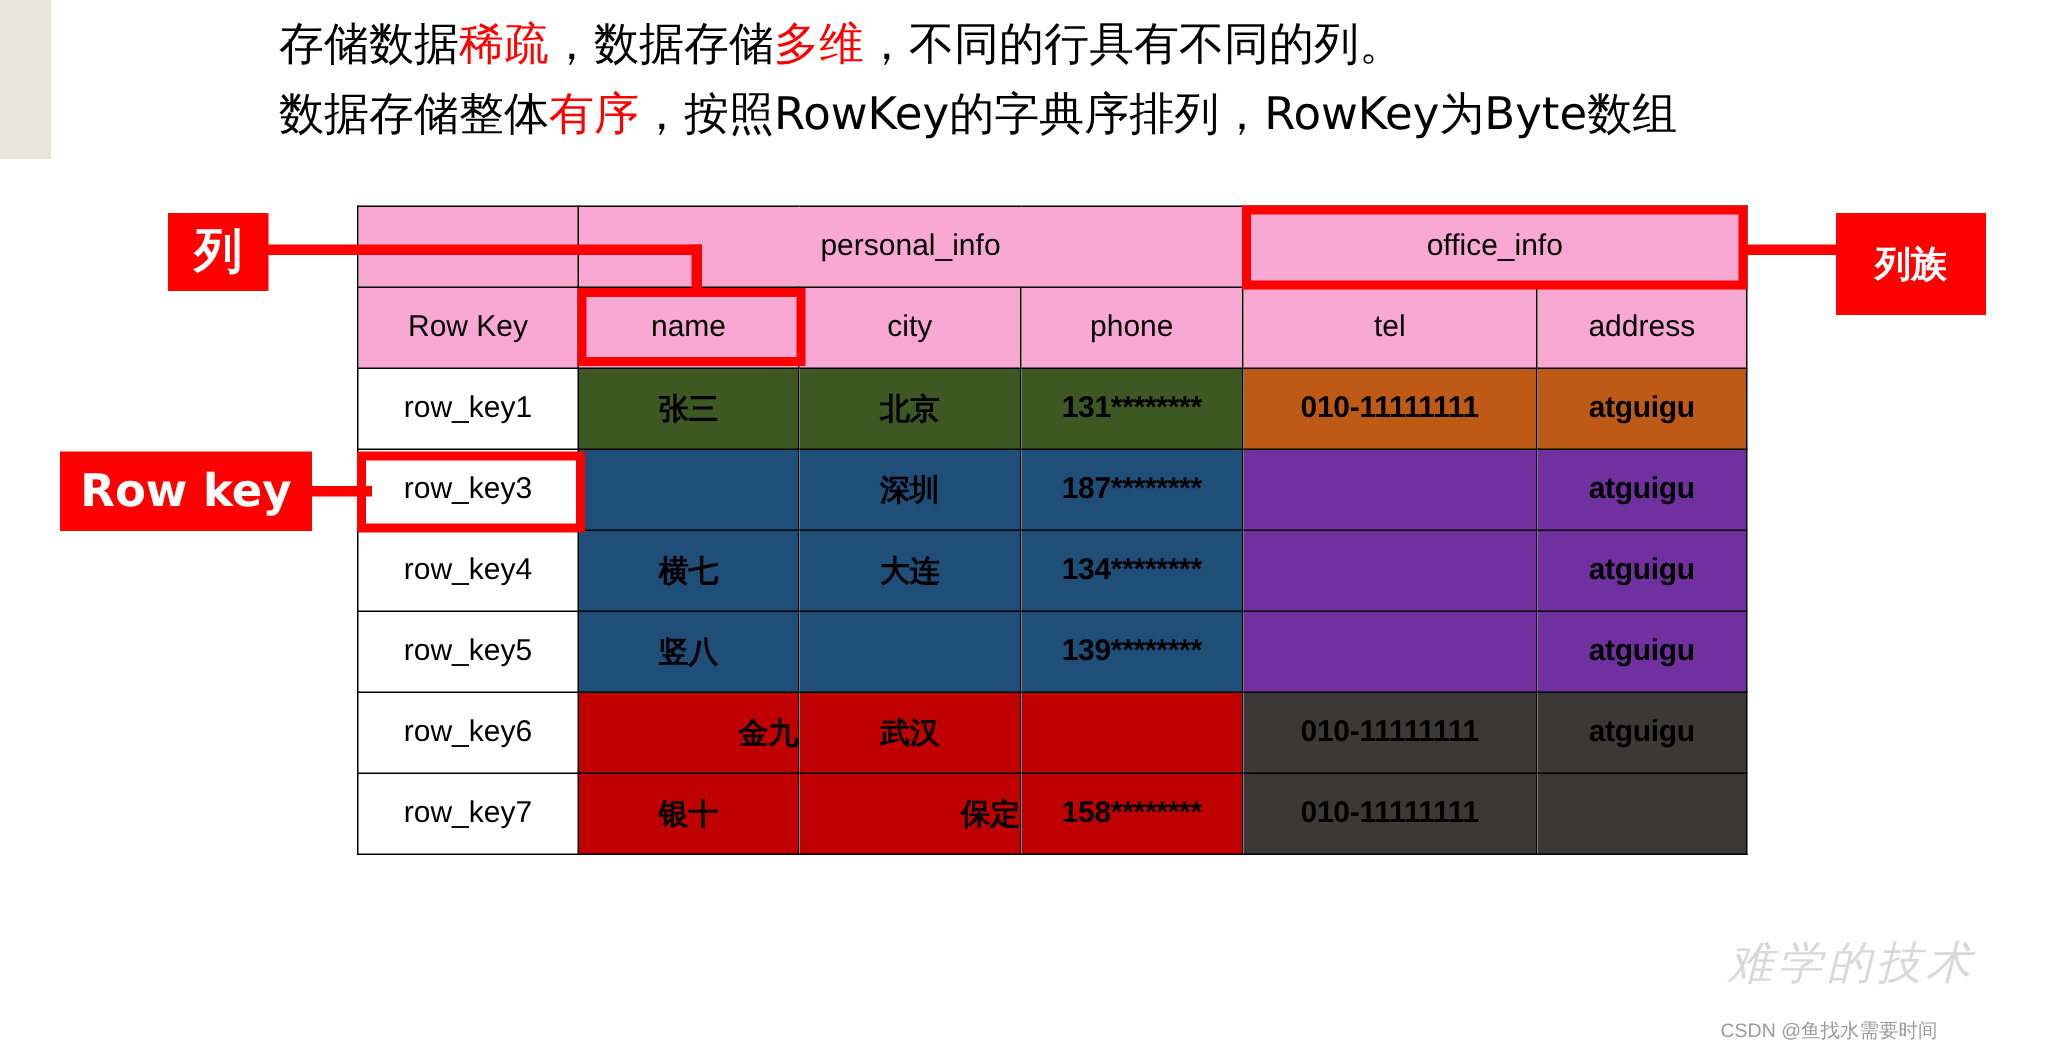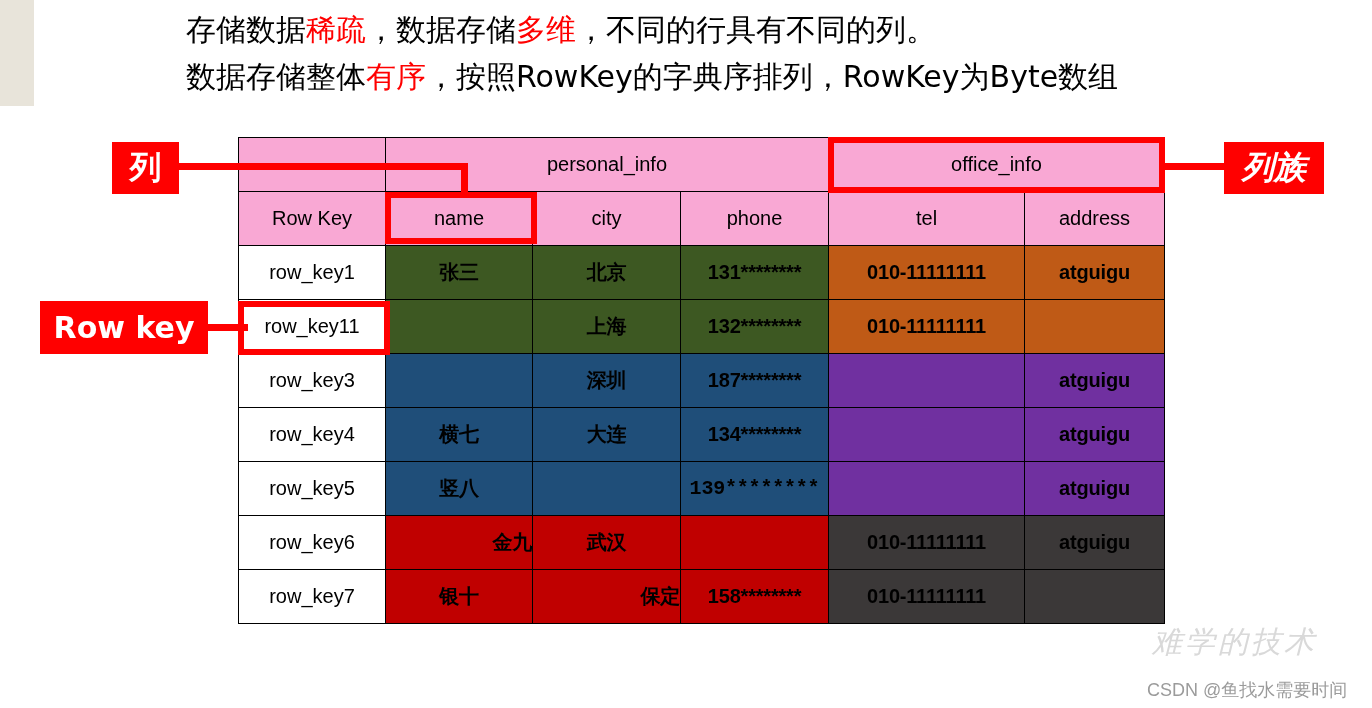--- a/index.html
+++ b/index.html
@@ -107,23 +107,22 @@
     width: 67px; height: 52px;
     font-size: 32px;
   }
   #tag-rowkey {
     left: 40px; top: 301px;
     width: 168px; height: 53px;
     font-size: 30px;
   }
   #tag-liezu {
     left: 1224px; top: 142px;
-    width: 100px; height: 52px;
-    font-size: 32px;
-    font-style: italic;
+    width: 100px; height: 68px;
+    font-size: 24px;
   }
 
   .connector {
     position: absolute;
     background: #ff0000;
     z-index: 25;
   }
   #conn-lie     { left: 178px; top: 163px; width: 290px; height: 7px; }
   #conn-lie-v   { left: 461px; top: 163px; width: 7px;  height: 32px; }
   #conn-rowkey  { left: 206px; top: 324px; width: 42px; height: 7px; }
@@ -151,21 +150,21 @@
     font-family: "DejaVu Serif", "Liberation Serif", serif;
     font-style: italic;
     letter-spacing: 3px;
     white-space: nowrap;
     z-index: 5;
     pointer-events: none;
   }
   #csdn-credit {
     position: absolute;
     left: 1147px; top: 678px;
-    font-size: 18px;
+    font-size: 13px;
     color: #9b9b9b;
     font-family: "Liberation Sans", "DejaVu Sans", sans-serif;
     white-space: nowrap;
     z-index: 6;
   }
 </style>
 </head>
 <body>
 
 <div id="stage">
@@ -202,48 +201,40 @@
         </tr>
         <tr>
           <td class="rowkey-cell">row_key1</td>
           <td class="dcell" style="background: rgb(61, 88, 34);">张三</td>
           <td class="dcell" style="background: rgb(61, 88, 34);">北京</td>
           <td class="dcell" style="background: rgb(61, 88, 34);">131********</td>
           <td class="dcell" style="background: rgb(191, 90, 22);">010-11111111</td>
           <td class="dcell" style="background: rgb(191, 90, 22);">atguigu</td>
         </tr>
         <tr>
-          <td class="rowkey-cell">row_key11</td>
-          <td class="dcell" style="background: rgb(61, 88, 34);"></td>
-          <td class="dcell" style="background: rgb(61, 88, 34);">上海</td>
-          <td class="dcell" style="background: rgb(61, 88, 34);">132********</td>
-          <td class="dcell" style="background: rgb(191, 90, 22);">010-11111111</td>
-          <td class="dcell" style="background: rgb(191, 90, 22);"></td>
-        </tr>
-        <tr>
           <td class="rowkey-cell">row_key3</td>
           <td class="dcell" style="background: rgb(31, 78, 121);"></td>
           <td class="dcell" style="background: rgb(31, 78, 121);">深圳</td>
           <td class="dcell" style="background: rgb(31, 78, 121); text-align: center;">187********</td>
           <td class="dcell" style="background: rgb(112, 48, 160);"></td>
           <td class="dcell" style="background: rgb(112, 48, 160);">atguigu</td>
         </tr>
         <tr>
           <td class="rowkey-cell">row_key4</td>
           <td class="dcell" style="background: rgb(31, 78, 121);">横七</td>
           <td class="dcell" style="background: rgb(31, 78, 121);">大连</td>
           <td class="dcell" style="background: rgb(31, 78, 121);">134********</td>
           <td class="dcell" style="background: rgb(112, 48, 160);"></td>
           <td class="dcell" style="background: rgb(112, 48, 160);">atguigu</td>
         </tr>
         <tr>
           <td class="rowkey-cell">row_key5</td>
           <td class="dcell" style="background: rgb(31, 78, 121);">竖八</td>
           <td class="dcell" style="background: rgb(31, 78, 121);"></td>
-          <td class="dcell" style="background: rgb(31, 78, 121); font-family: Liberation Mono, monospace;">139********</td>
+          <td class="dcell" style="background: rgb(31, 78, 121);">139********</td>
           <td class="dcell" style="background: rgb(112, 48, 160);"></td>
           <td class="dcell" style="background: rgb(112, 48, 160);">atguigu</td>
         </tr>
         <tr>
           <td class="rowkey-cell">row_key6</td>
           <td class="dcell" style="background: rgb(192, 0, 0); text-align: right;">金九</td>
           <td class="dcell" style="background: rgb(192, 0, 0);">武汉</td>
           <td class="dcell" style="background: rgb(192, 0, 0);"></td>
           <td class="dcell" style="background: rgb(59, 56, 56);">010-11111111</td>
           <td class="dcell" style="background: rgb(59, 56, 56);">atguigu</td>

